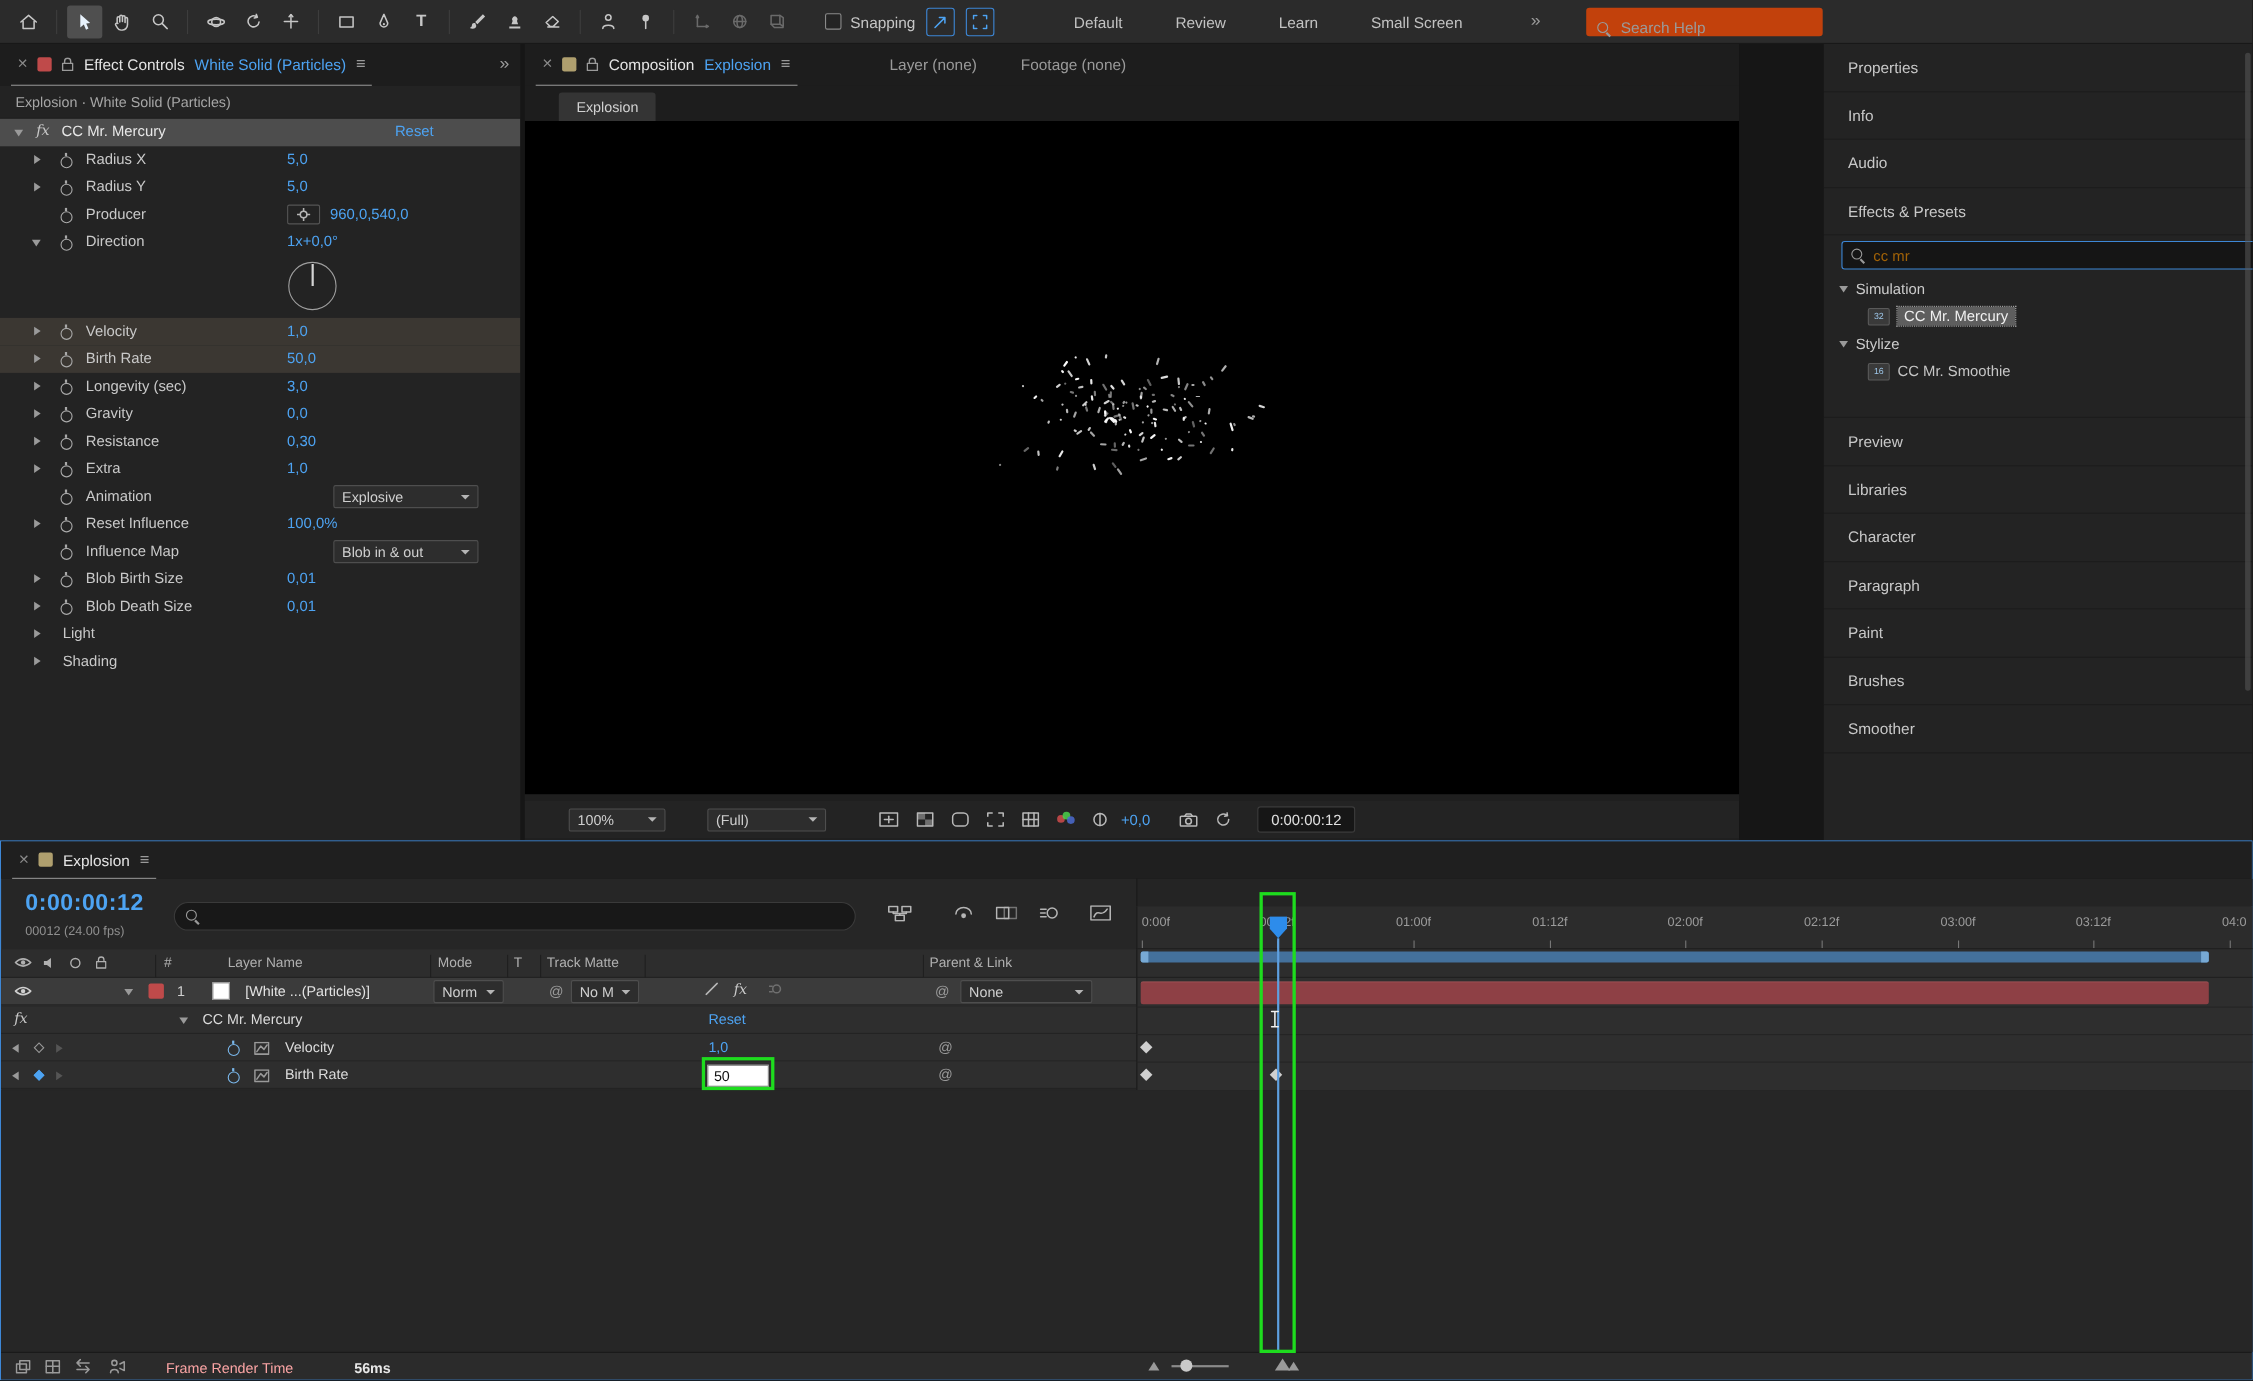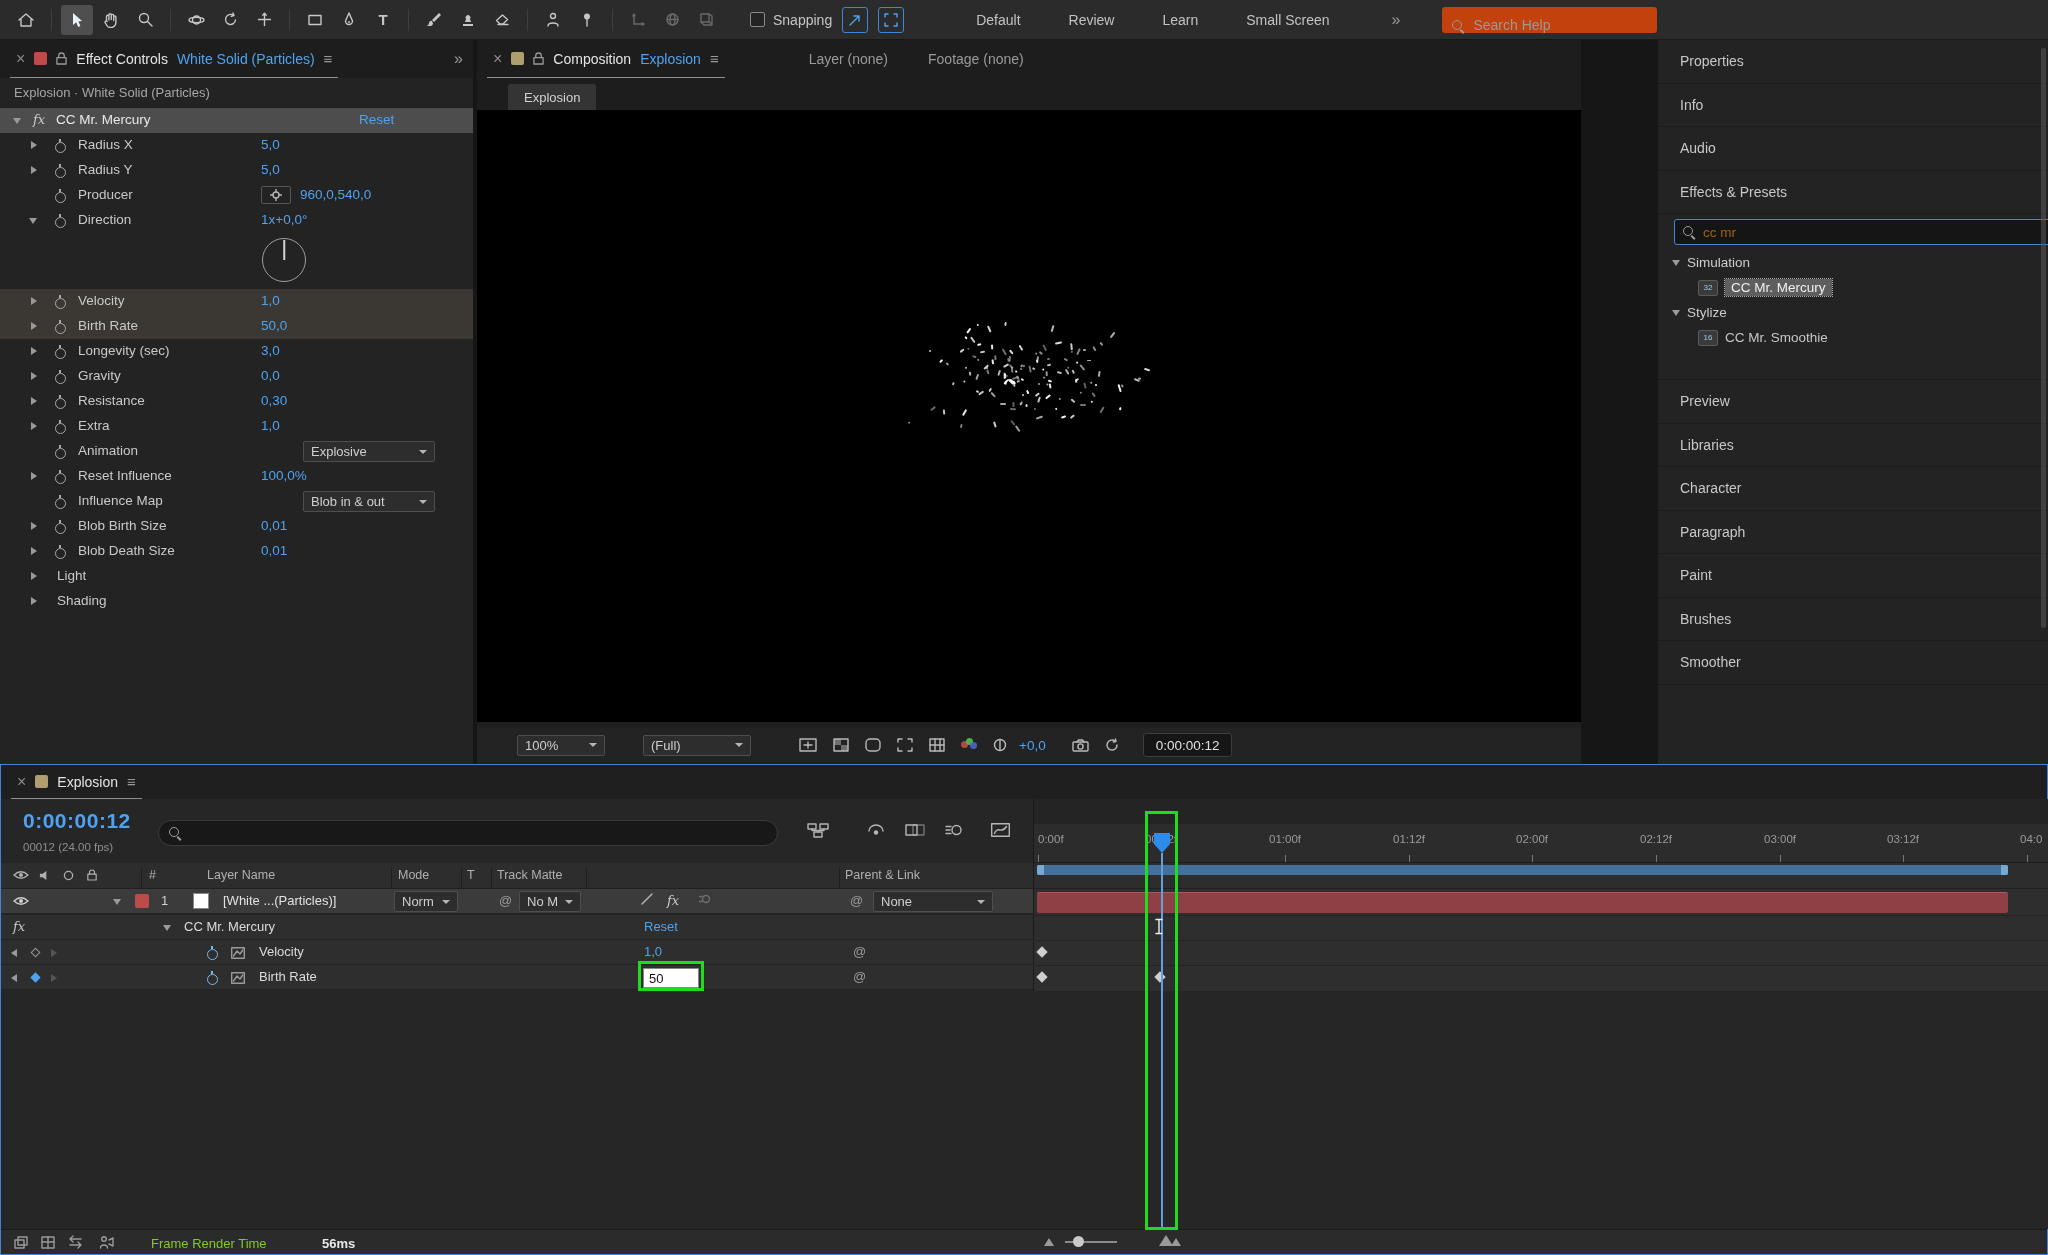--- a/index.html
+++ b/index.html
@@ -965,21 +965,21 @@
         <svg width="13" height="14" viewBox="0 0 13 14">
             <path d="M4 1 L1 4 L4 7 M9 7 L12 10 L9 13 M1 4 H12 M1 10 H12"></path>
           </svg>
       </span>
       <span class="abs" style="left:98px;top:5px;color:#9a9a9a">
         <svg width="15" height="14" viewBox="0 0 15 14">
             <circle cx="5" cy="4" r="2.3"></circle>
             <path d="M1.5 13 c0 -4 7 -4 7 0 M10 5 l4 -2 V11 l-4 -2"></path>
           </svg>
       </span>
-      <span class="abs" style="left:150px;top:6px;color:#84cc16;font-size:13px">Frame Render Time</span>
+      <span class="abs" style="left:150px;top:6px;color:#fca5a5;font-size:13px">Frame Render Time</span>
       <span class="abs" style="left:321px;top:6px;color:#e8e8e8;font-size:13px;font-weight:bold">56ms</span>
       <span class="mtn-s"></span>
       <span class="slider-track"></span>
       <span class="slider-knob"></span>
       <span class="mtn-b"></span>
       <span class="mtn-b2"></span>
     </div>
   </div>
 
 </div>

